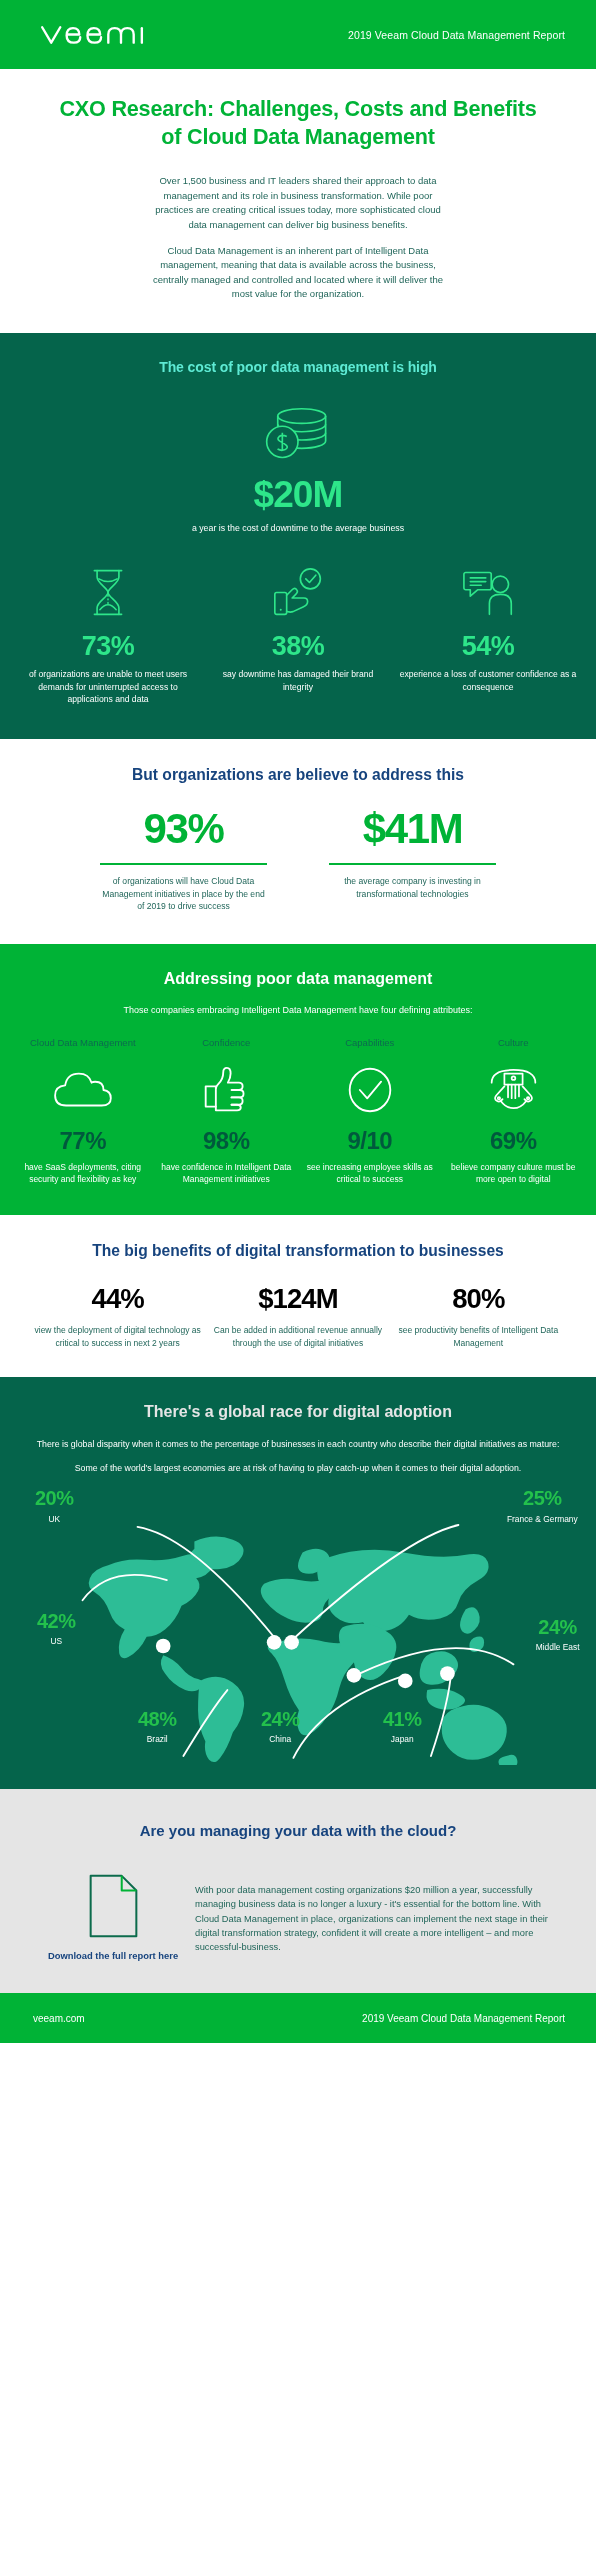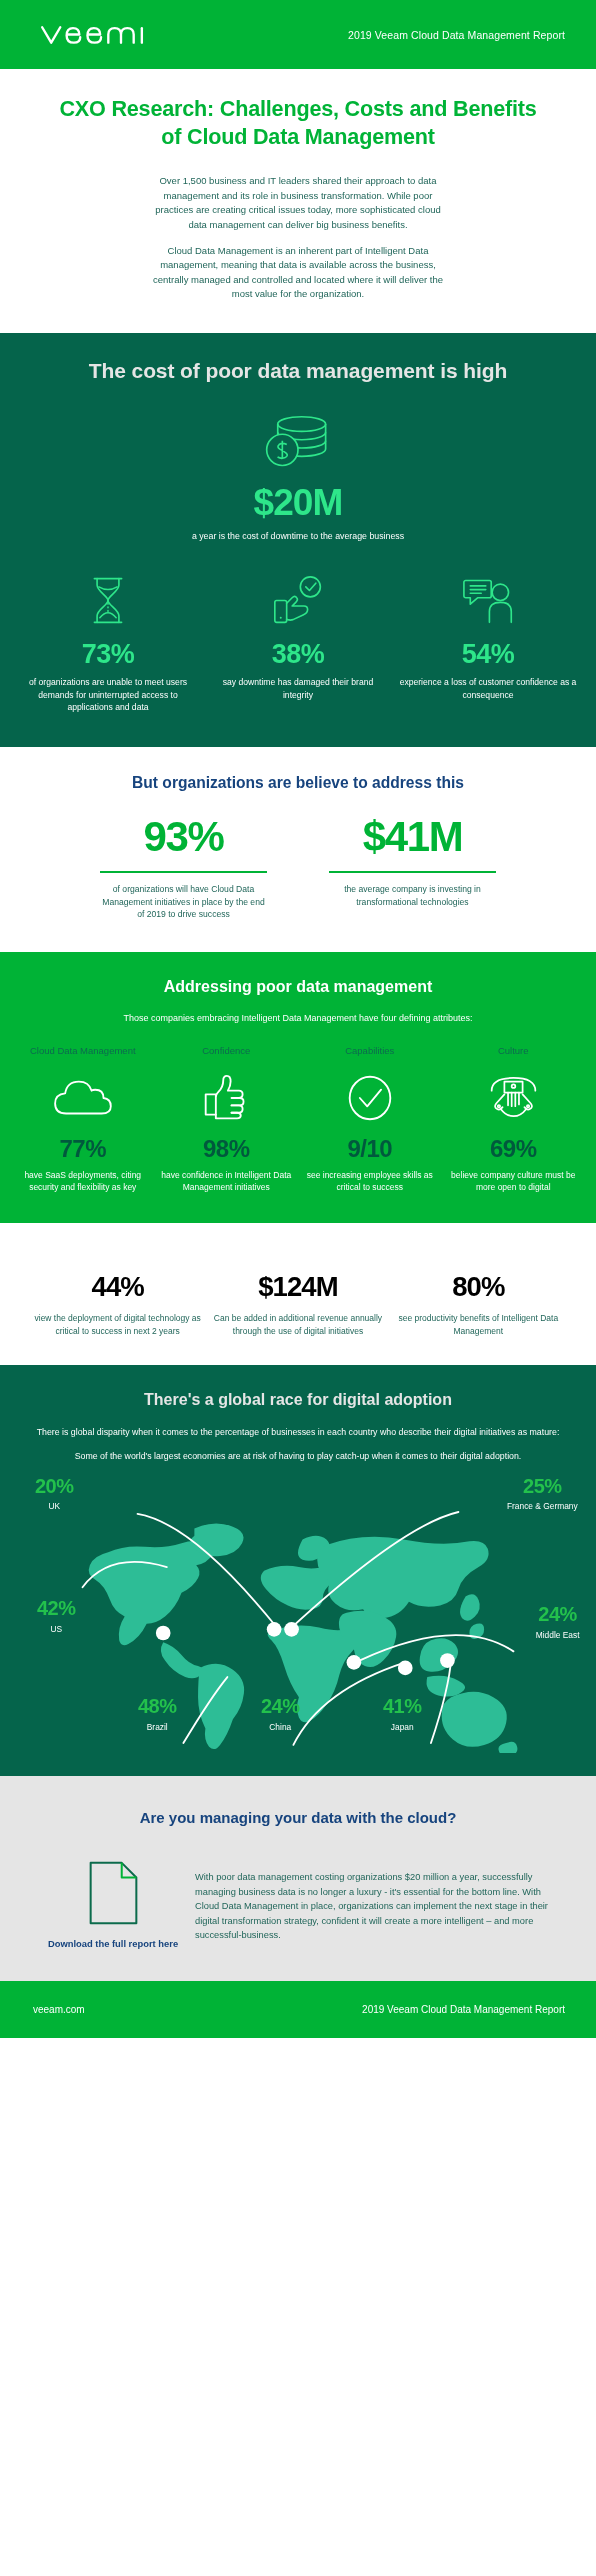--- a/index.html
+++ b/index.html
@@ -59,22 +59,22 @@
   }
   .hero-body p + p { margin-top: 12px; }
 
   
   .sec-cost {
     background: #05644b;
     padding: 26px 0 33px;
     text-align: center;
   }
   .sec-cost h2 {
-    color: #e5e5e5;
-    font-size: 21px;
+    color: #5eead4;
+    font-size: 14px;
     font-weight: bold;
     letter-spacing: -0.1px;
   }
   .coin-icon { margin: 29px auto 0; display: block; }
   .big-20m {
     color: #2ee68a;
     font-size: 37px;
     font-weight: bold;
     line-height: 1;
     margin-top: 11px;
@@ -296,21 +296,21 @@
   .cta-text {
     color: #21665a;
     font-size: 9.3px;
     line-height: 1.55;
     padding-left: 13px;
     padding-top: 11px;
   }
 
   
   .footer {
-    height: 57px;
+    height: 50px;
     background: #00b336;
     display: flex;
     align-items: center;
     justify-content: space-between;
     padding: 0 31px 0 33px;
   }
   .footer a, .footer span {
     color: #ffffff;
     font-size: 10px;
     text-decoration: none;
@@ -496,20 +496,21 @@
           </svg>
         </div>
         <div class="num">69%</div>
         <div class="cap">believe company culture must be more open to digital</div>
       </div>
 
     </div>
   </section>
 
   <section class="sec-ben">
+    <h2>The big benefits of digital transformation to businesses</h2>
     <div class="ben-row">
       <div class="ben-col">
         <div class="num">44%</div>
         <div class="cap">view the deployment of digital technology as critical to success in next 2 years</div>
       </div>
       <div class="ben-col">
         <div class="num">$124M</div>
         <div class="cap">Can be added in additional revenue annually through the use of digital initiatives</div>
       </div>
       <div class="ben-col">

